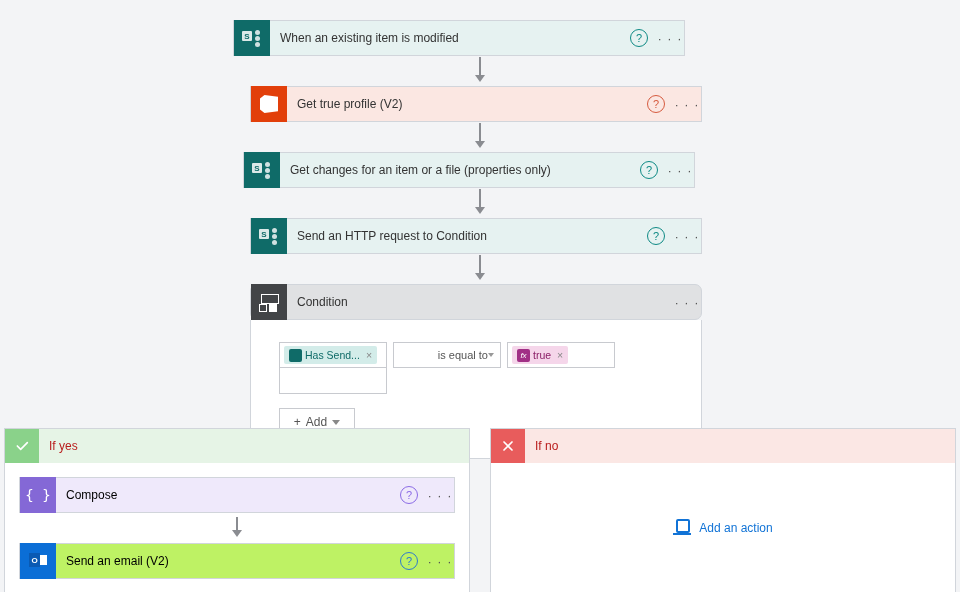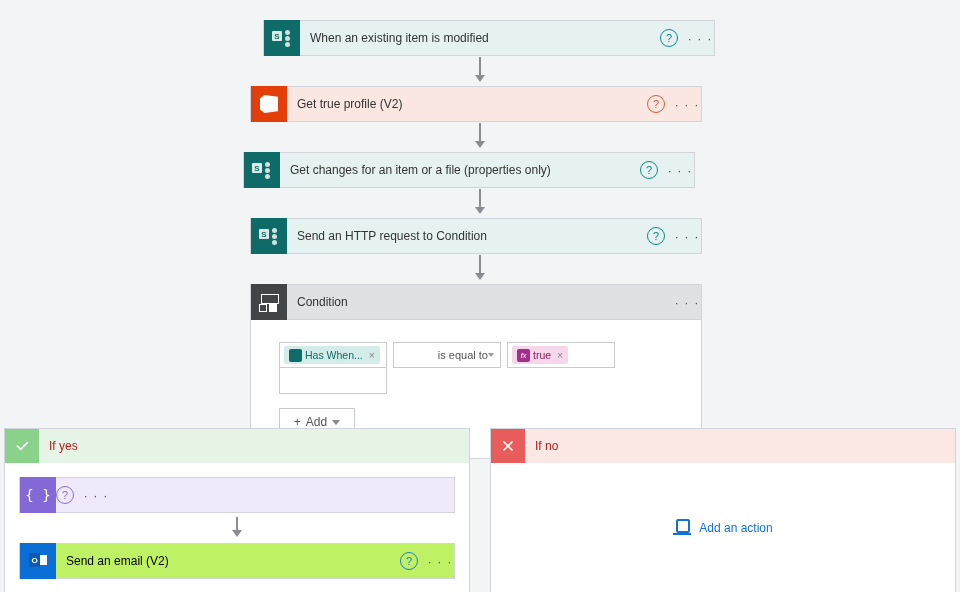--- a/index.html
+++ b/index.html
@@ -29,21 +29,21 @@
     font-size: 11px; margin-right: 8px; cursor: pointer;
   }
   .step-menu { width: 28px; text-align: center; color: #555; cursor: pointer; letter-spacing: 1px; font-size: 13px; }
   .sp-icon { background: #0f6b68; }
   .o365-icon { background: #e23f0a; }
   .cond-icon { background: #424447; }
   .compose-icon { background: #8468d6; }
   .outlook-icon { background: #0b6ed6; }
   .tint-teal { background: #e6f2f1; }
   .tint-red { background: #fbe7e2; }
-  .tint-gray { background: #e0e1e3; }
+  .tint-gray { background: #e0e1e3; border-radius: 7px; }
   .tint-purple { background: #efe9fb; }
   .tint-blue { background: #bef264; }
   .help-teal { color:#0f8a85; border-color:#0f8a85; }
   .help-red { color:#d65b3f; border-color:#d65b3f;}
   .help-purple { color:#8c6ce6; border-color:#8c6ce6;}
   .help-blue { color:#2e7bcc; border-color:#2e7bcc;}
   .arrow {
     position: absolute; width: 12px; height: 28px; left: 50%; transform: translateX(-50%);
   }
   .arrow::before { content:''; position:absolute; left:50%; top:0; width:2px; height:20px; background:#8a8c91; transform:translateX(-50%);}
@@ -94,21 +94,21 @@
   .compose-glyph{font-size:14px;color:#fff;font-family:monospace;}
   .outlook-glyph{width:18px;height:18px;position:relative;}
   .outlook-glyph::before{content:'';position:absolute;right:0;top:3px;width:10px;height:10px;background:#fff;}
   .outlook-glyph::after{content:'O';position:absolute;left:0;top:1px;width:11px;height:14px;background:#0a5ab3;color:#fff;font-size:8px;font-weight:700;display:flex;align-items:center;justify-content:center;}
 </style>
 </head>
 <body>
 
 <div class="canvas">
 
-  <div class="step-card tint-teal" style="left:263px; top:20px;align-items:center;">
+  <div class="step-card tint-teal" style="left:233px; top:20px;align-items:center;">
     <div class="step-icon sp-icon">
         <div class="sp-glyph"></div>
       </div>
     <div class="step-title">When an existing item is modified</div>
     <div class="step-help help-teal">?</div>
     <div class="step-menu">· · ·</div>
   </div>
   <div class="arrow" style="top:57px;"></div>
 
   <div class="step-card tint-red" style="left:250px; top:86px;">
@@ -148,21 +148,21 @@
     <div class="step-title">Condition</div>
     <div class="step-menu">· · ·</div>
   </div>
 
   <div class="condition-box" style="top:320px;">
     <div class="cond-row">
       <div style="display:flex;flex-direction:column;">
         <div class="token-field tf1">
           <span class="pill pill-sp">
             <span class="pic"></span>
-            <span>Has When...</span>
+            <span>Has Send...</span>
             <span class="x">×</span>
           </span>
         </div>
         <div class="token-wrap"></div>
       </div>
       <div class="token-field tf2">
         <span>is equal to</span>
         <span class="chev-down-sm"></span>
       </div>
       <div class="token-field tf3">
@@ -189,20 +189,21 @@
               <path d="M5 12l5 5L20 7" stroke="#fff" stroke-width="2.5" fill="none" stroke-linecap="round" stroke-linejoin="round"></path>
             </svg>
         </div>
         <span>If yes</span>
       </div>
       <div class="branch-body">
         <div class="sub-card tint-purple">
           <div class="step-icon compose-icon">
               <span class="compose-glyph">{ }</span>
             </div>
+          <div class="step-title">Compose</div>
           <div class="step-help help-purple">?</div>
           <div class="step-menu">· · ·</div>
         </div>
         <div class="small-arrow"></div>
         <div class="sub-card tint-blue">
           <div class="step-icon outlook-icon">
               <div class="outlook-glyph"></div>
             </div>
           <div class="step-title">Send an email (V2)</div>
           <div class="step-help help-blue">?</div>

